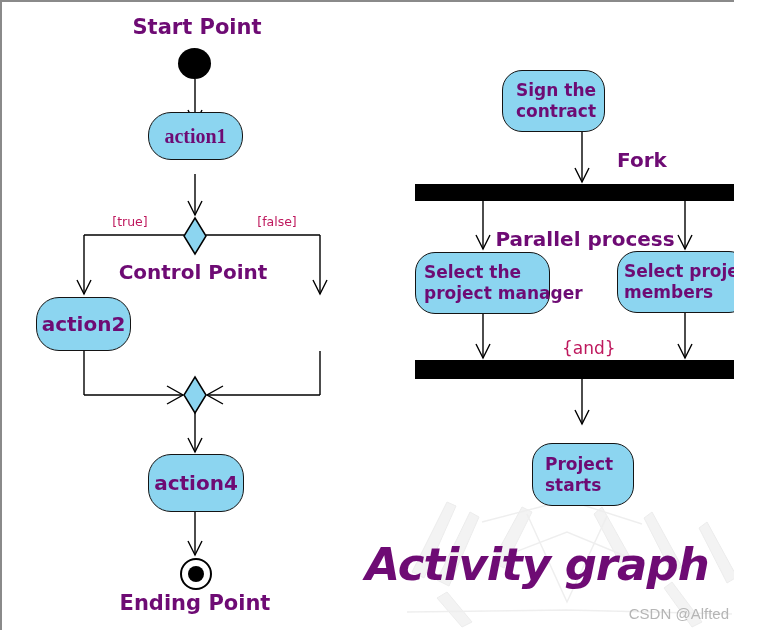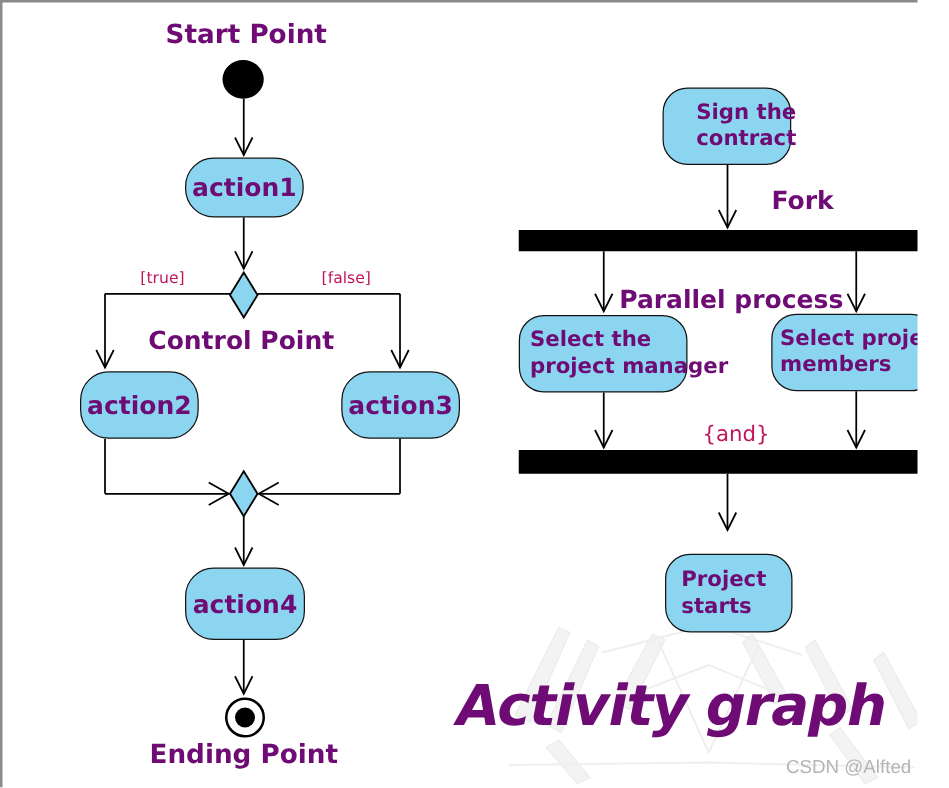--- a/index.html
+++ b/index.html
@@ -98,47 +98,44 @@
     <path class="head" d="M676,342 L683,356 L690,342"></path>
 
     <line x1="580" y1="377" x2="580" y2="422"></line>
     <path class="head" d="M573,408 L580,422 L587,408"></path>
   </svg>
 
   <div class="abs plabel" style="left:95px;top:13px;width:200px;font-size:21px;">Start Point</div>
 
   <div class="startdot" style="left:176px;top:46px;width:33px;height:31px;"></div>
 
-  <div class="node single" style="left:146px;top:124px;width:95px;height:48px;">
+  <div class="node single" style="left:146px;top:110px;width:95px;height:48px;font-family:Liberation Serif, serif;">
     <span>action1</span>
   </div>
 
   <div class="abs guard" style="left:98px;top:212px;width:60px;">[true]</div>
   <div class="abs guard" style="left:244px;top:212px;width:62px;">[false]</div>
 
   <div class="abs plabel" style="left:91px;top:258px;width:200px;font-size:20px;">Control Point</div>
 
-  <div class="node single" style="left:34px;top:295px;width:95px;height:54px;margin-left:28px;">
+  <div class="node single" style="left:34px;top:295px;width:95px;height:54px;">
     <span>action2</span>
-  </div>
-  <div class="node single" style="left:271px;top:295px;width:95px;height:54px;">
-    <span>action3</span>
   </div>
 
   <div class="node single" style="left:146px;top:452px;width:96px;height:58px;">
     <span>action4</span>
   </div>
 
   <div class="endnode" style="left:178px;top:556px;width:28px;height:28px;">
     <div class="inner"></div>
   </div>
 
   <div class="abs plabel" style="left:93px;top:589px;width:200px;font-size:21px;">Ending Point</div>
 
-  <div class="node multi" style="left:528px;top:68px;width:103px;height:62px;padding-left:26px;">
+  <div class="node multi" style="left:500px;top:68px;width:103px;height:62px;padding-left:13px;">
     <span>Sign the
 contract</span>
   </div>
 
   <div class="abs plabel" style="left:605px;top:146px;width:70px;font-size:20px;">Fork</div>
 
   <div class="bar" style="left:413px;top:182px;width:335px;height:17px;"></div>
 
   <div class="abs plabel" style="left:468px;top:205px;width:230px;font-size:20px;margin-top:20px;">Parallel process</div>
 

